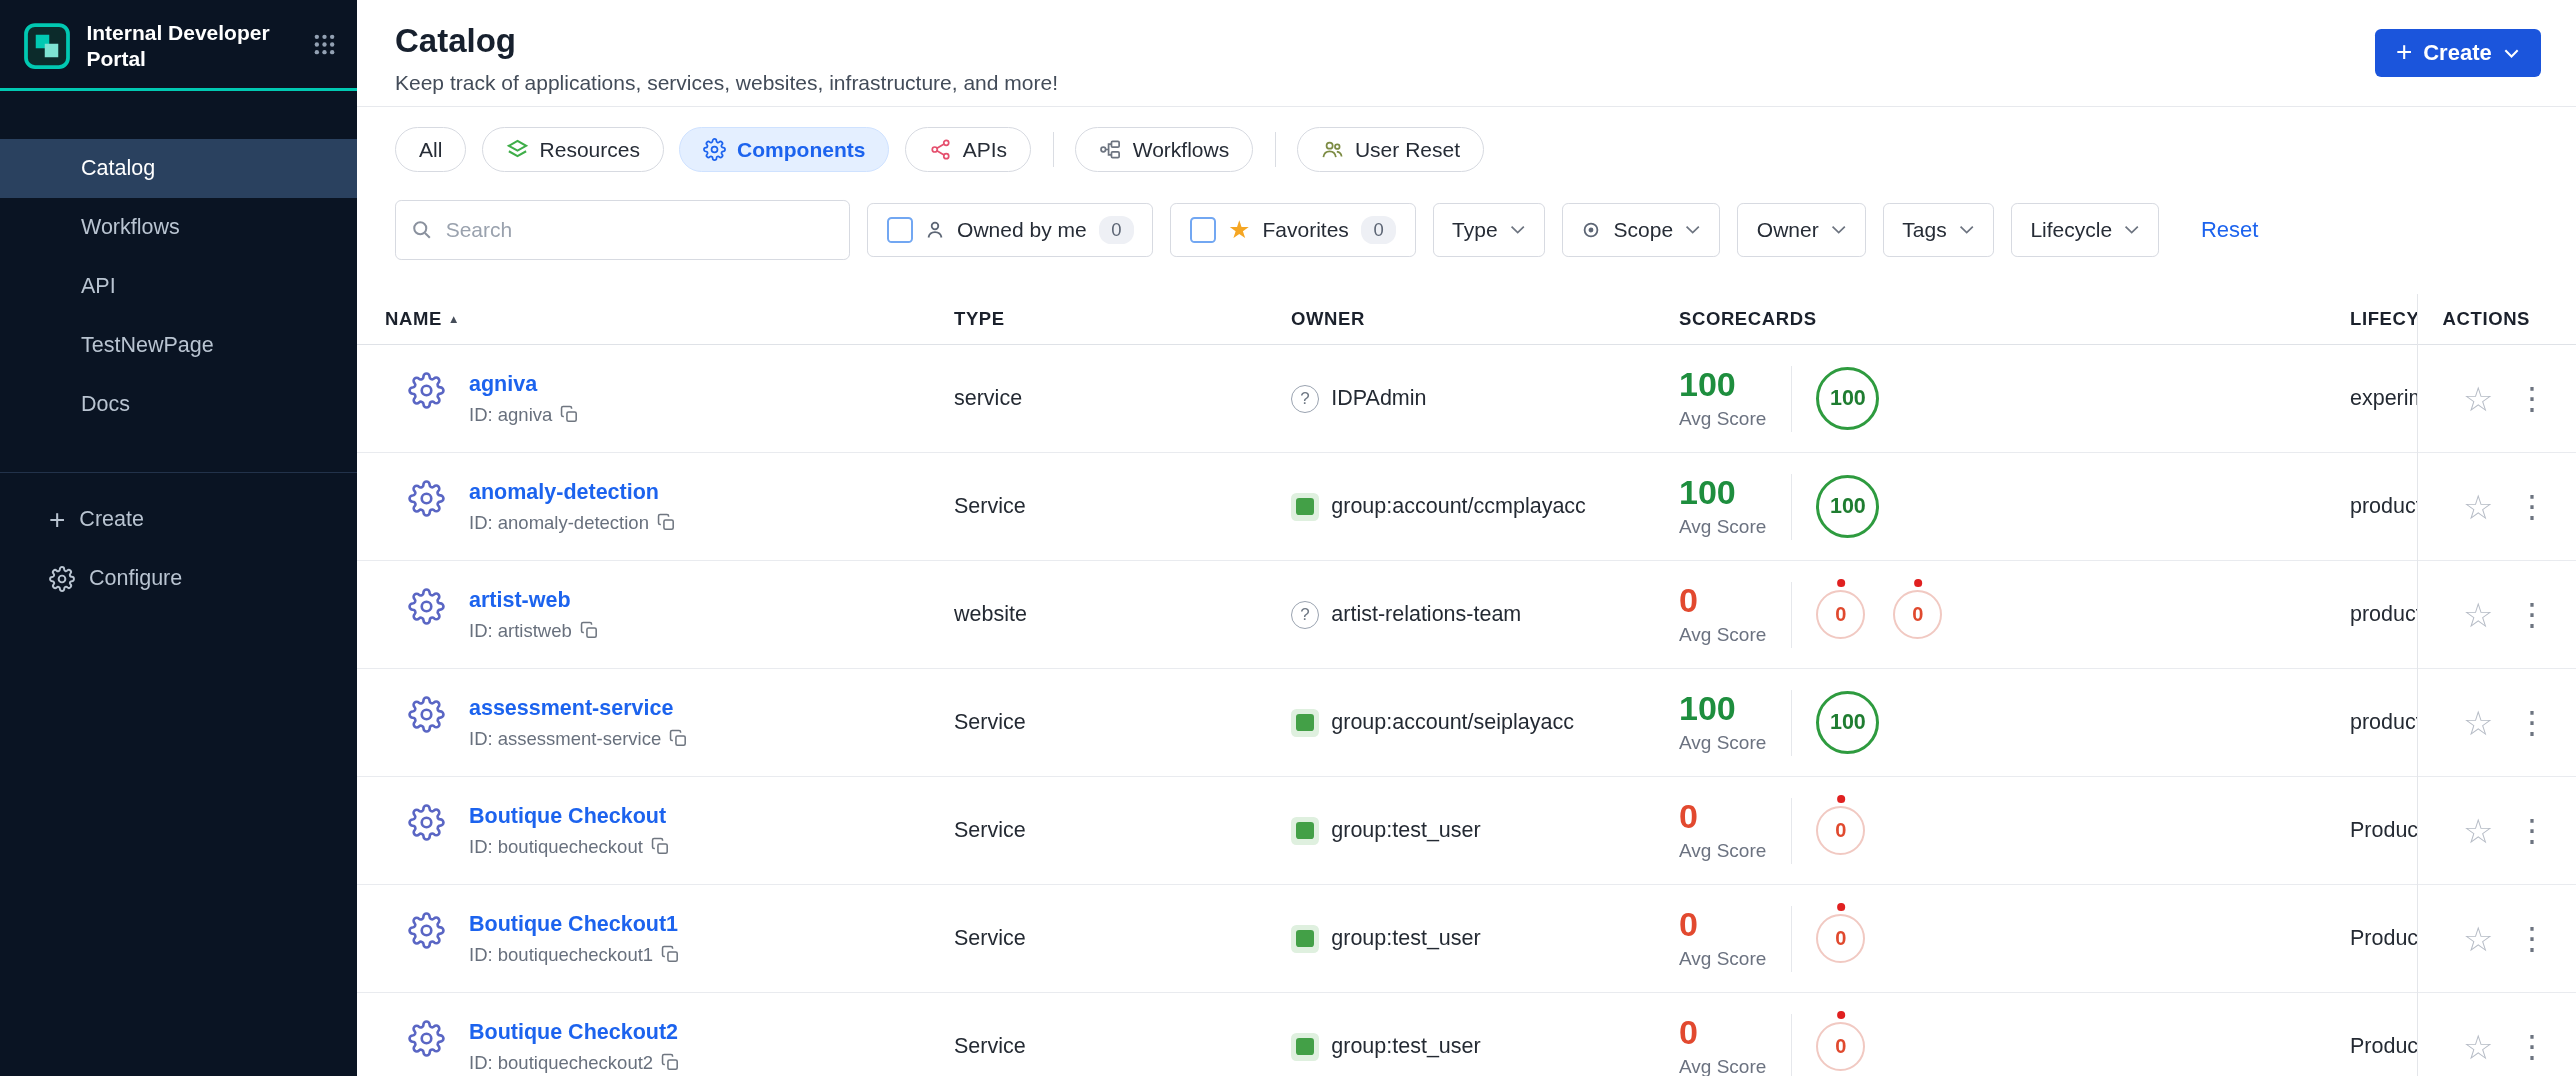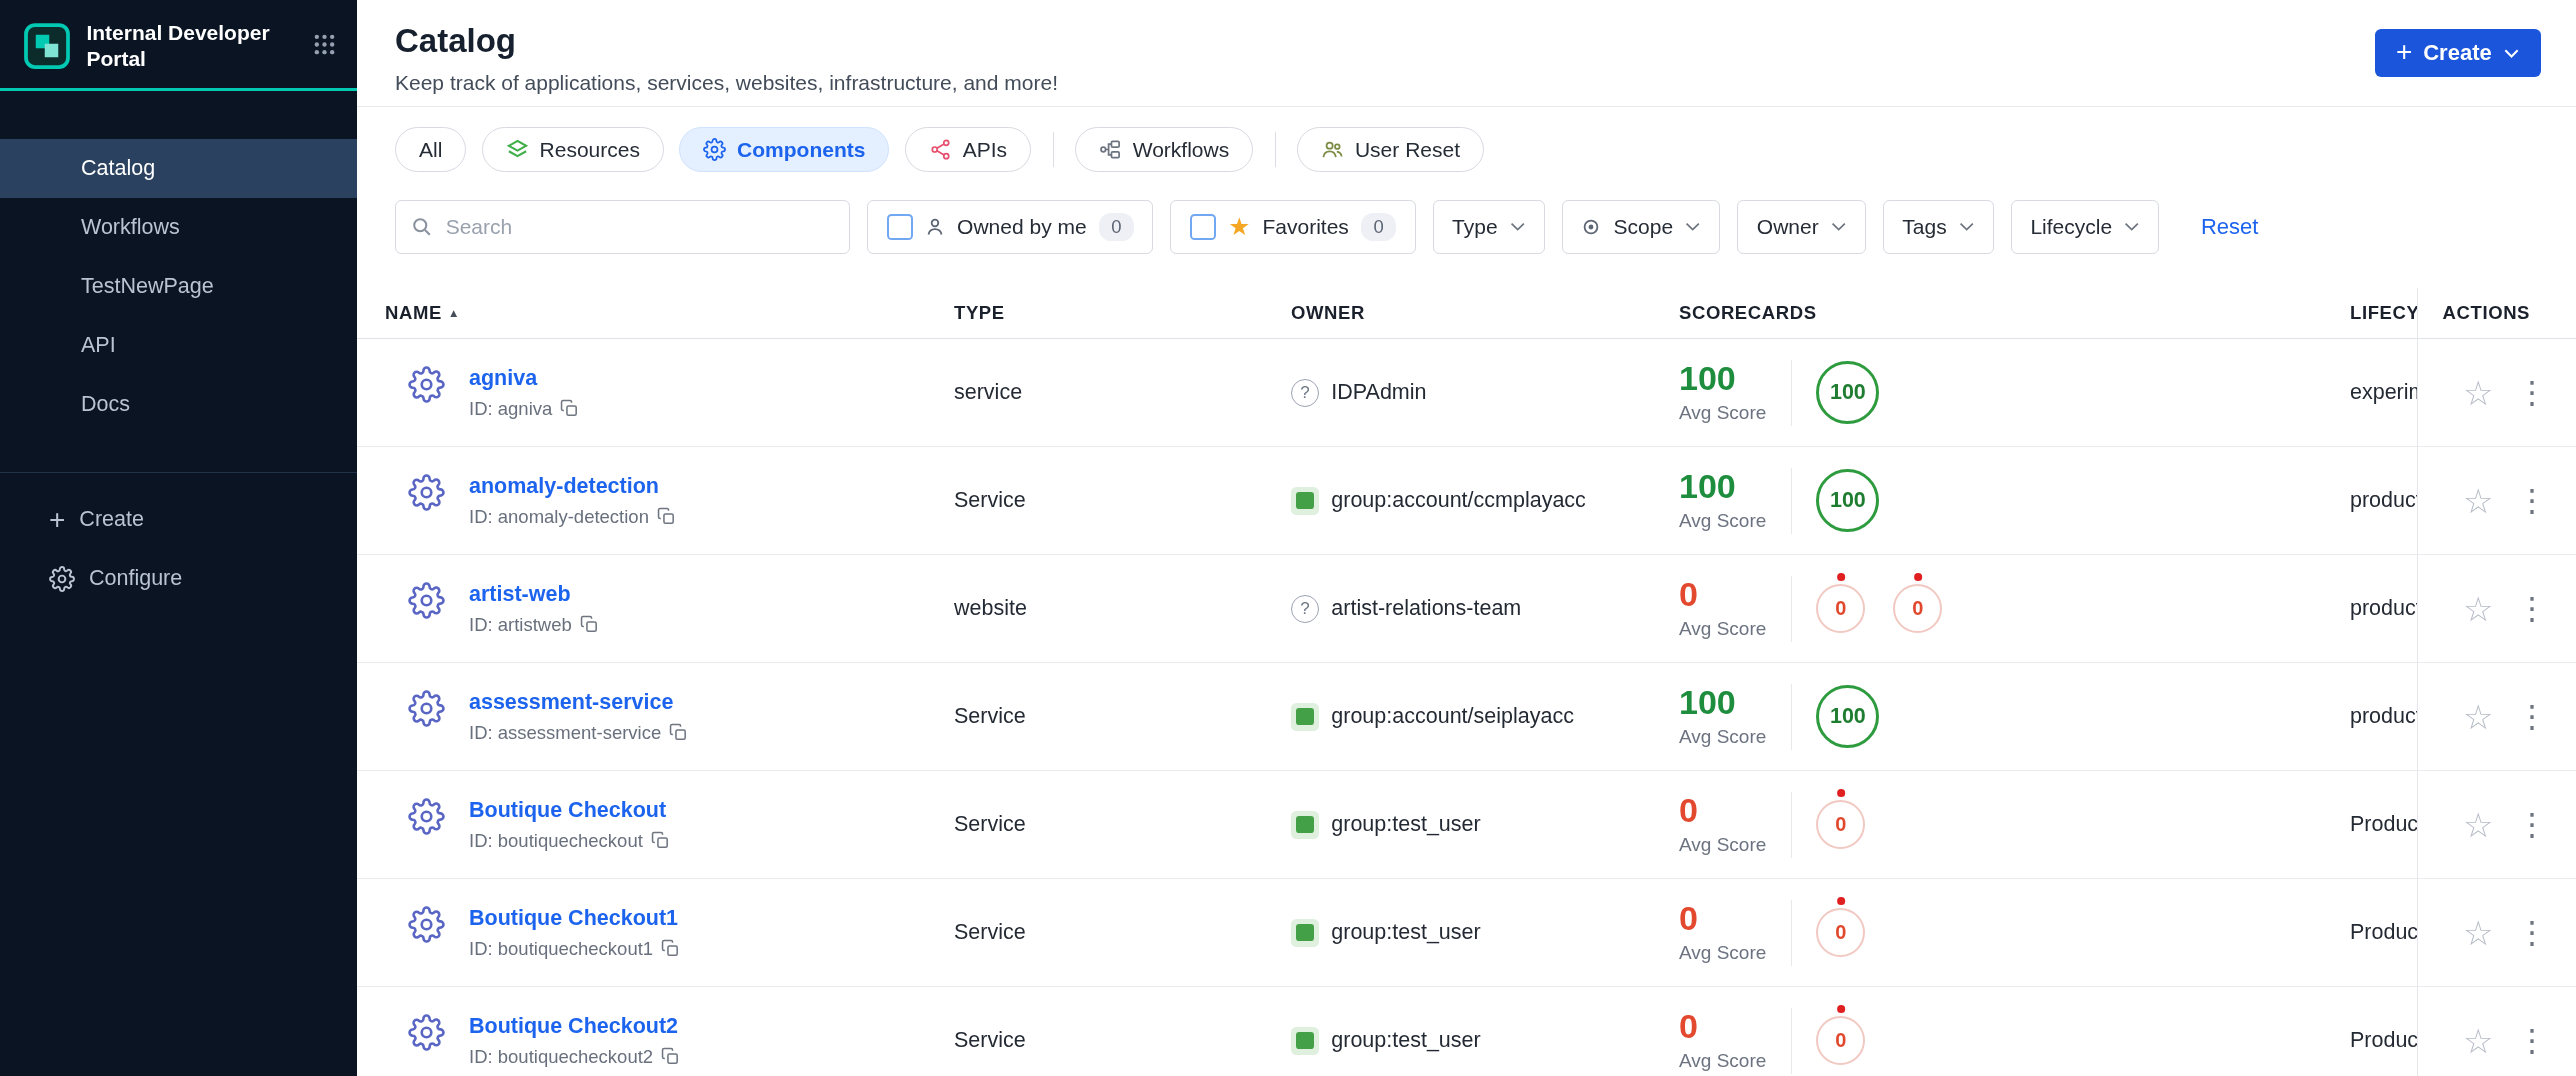--- a/index.html
+++ b/index.html
@@ -45,21 +45,21 @@
   .chips-row { display:flex; align-items:center; gap:15.4px; padding:20px 0 0 38px; }
   .chip { display:flex; align-items:center; gap:10.8px; height:45px; padding:0 23px;
           border-radius:23px; border:0.8px solid #d7dae1; background:#fff;
           font-size:21px; color:#262c36; cursor:pointer; font-family:inherit; white-space:nowrap; }
   .chip.active { background:#e4efff; border-color:#cfe2ff; color:#1c63ee; font-weight:700; }
   .chip-icon { width:23px; height:23px; }
   .chip-divider { width:0.8px; height:35px; background:#dadde3; margin:0 6.2px; }
 
   
   .filter-row { display:flex; align-items:center; gap:17px; padding:28px 0 0 38px; }
-  .search-box { display:flex; align-items:center; width:455px; height:54px;
+  .search-box { display:flex; align-items:center; width:455px; height:60px;
                 border:0.8px solid #d7dae1; border-radius:6.2px; padding:0 15.4px; gap:10.8px; background:#fff; }
   .search-box input { border:none; outline:none; font-size:21px; flex:1; min-width:0;
                       color:#29303b; font-family:inherit; background:transparent; }
   .search-box input::placeholder { color:#9aa2ae; }
   .check-group { display:flex; align-items:center; height:54px; border:0.8px solid #d7dae1;
                  border-radius:6.2px; padding:0 18.5px; gap:12.3px; font-size:21px; color:#262c36;
                  background:#fff; cursor:pointer; white-space:nowrap; }
   .checkbox { width:26px; height:26px; border:2.3px solid #72a7f2; border-radius:4.6px; background:#fff; }
   .count-pill { background:#eef0f5; border-radius:12.3px; padding:3.1px 12.3px; font-size:18.5px; color:#5d6675; }
   .fav-star { color:#f5a623; font-size:24.6px; line-height:1; }
@@ -147,22 +147,22 @@
             <circle cx="9" cy="15" r="1.7" fill="#93a1b3"></circle>
             <circle cx="15" cy="15" r="1.7" fill="#93a1b3"></circle>
         </svg>
       </div>
     </div>
     <div class="teal-line"></div>
 
     <nav class="side-nav">
       <div class="nav-item active">Catalog</div>
       <div class="nav-item">Workflows</div>
+      <div class="nav-item">API</div>
       <div class="nav-item">TestNewPage</div>
-      <div class="nav-item">API</div>
       <div class="nav-item">Docs</div>
     </nav>
 
     <div class="side-divider"></div>
 
     <div class="side-footer">
       <div class="nav-item">
         <span class="side-plus">+</span>
         <span>Create</span>
       </div>

